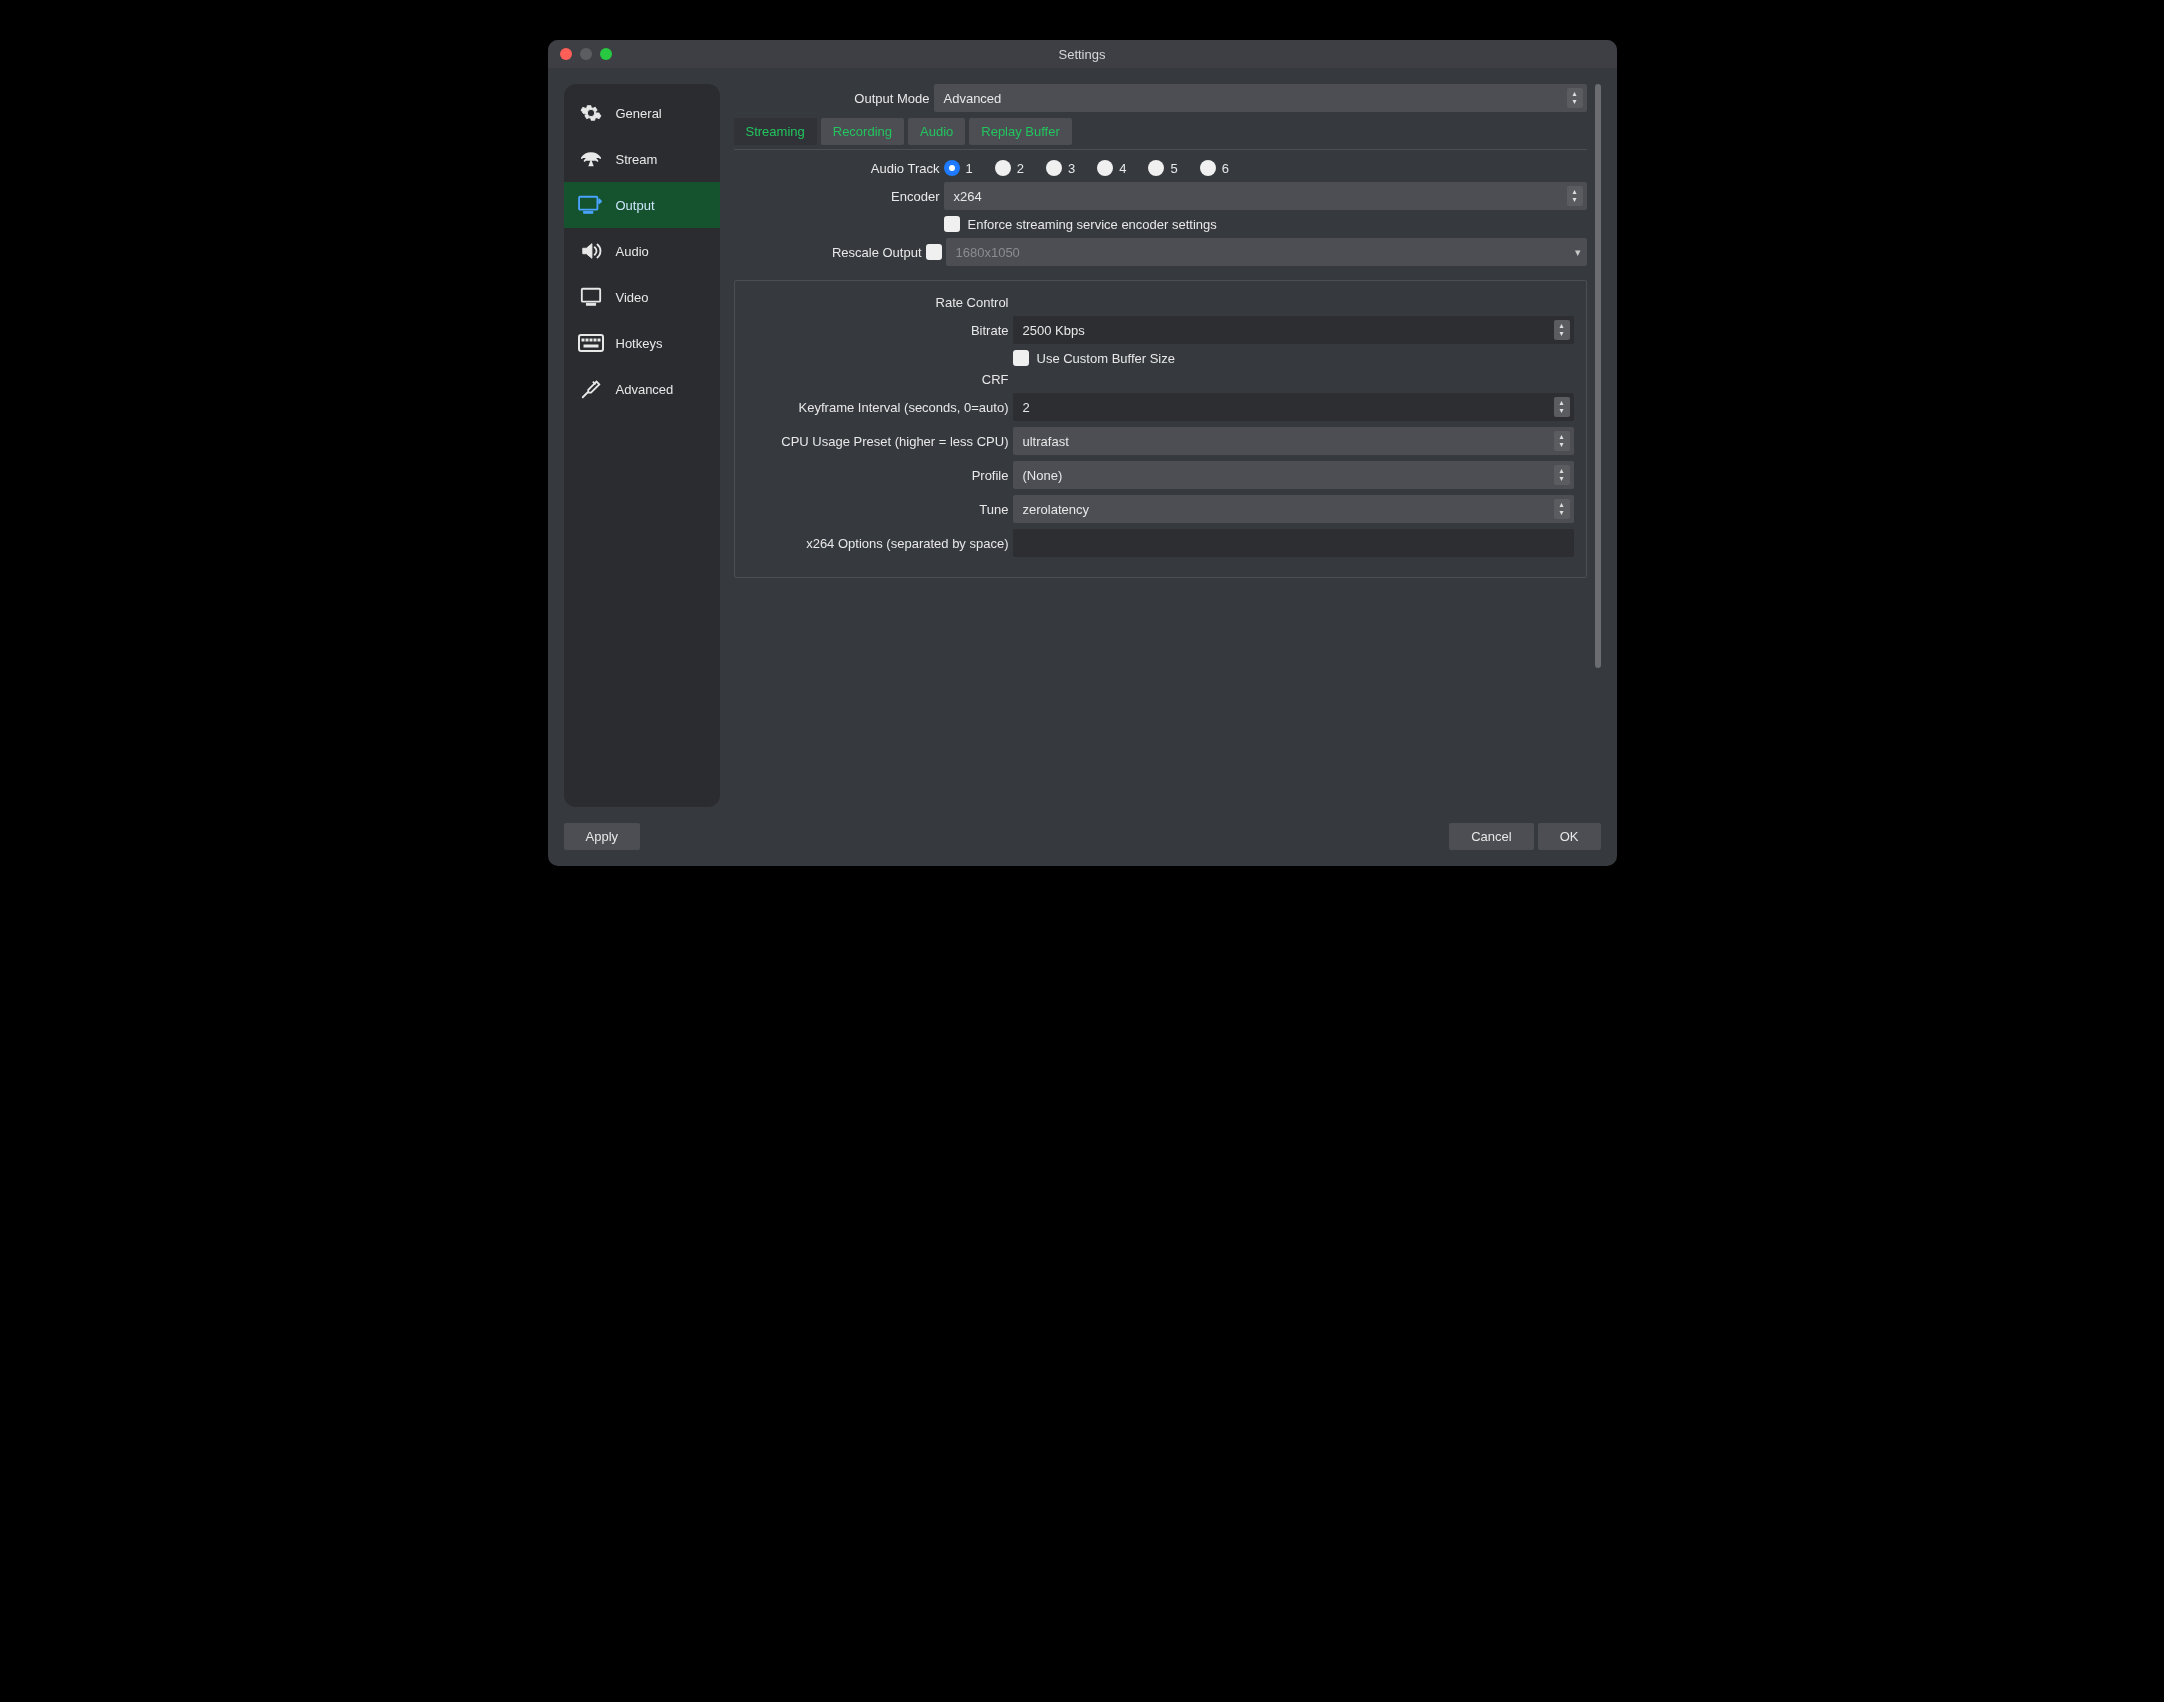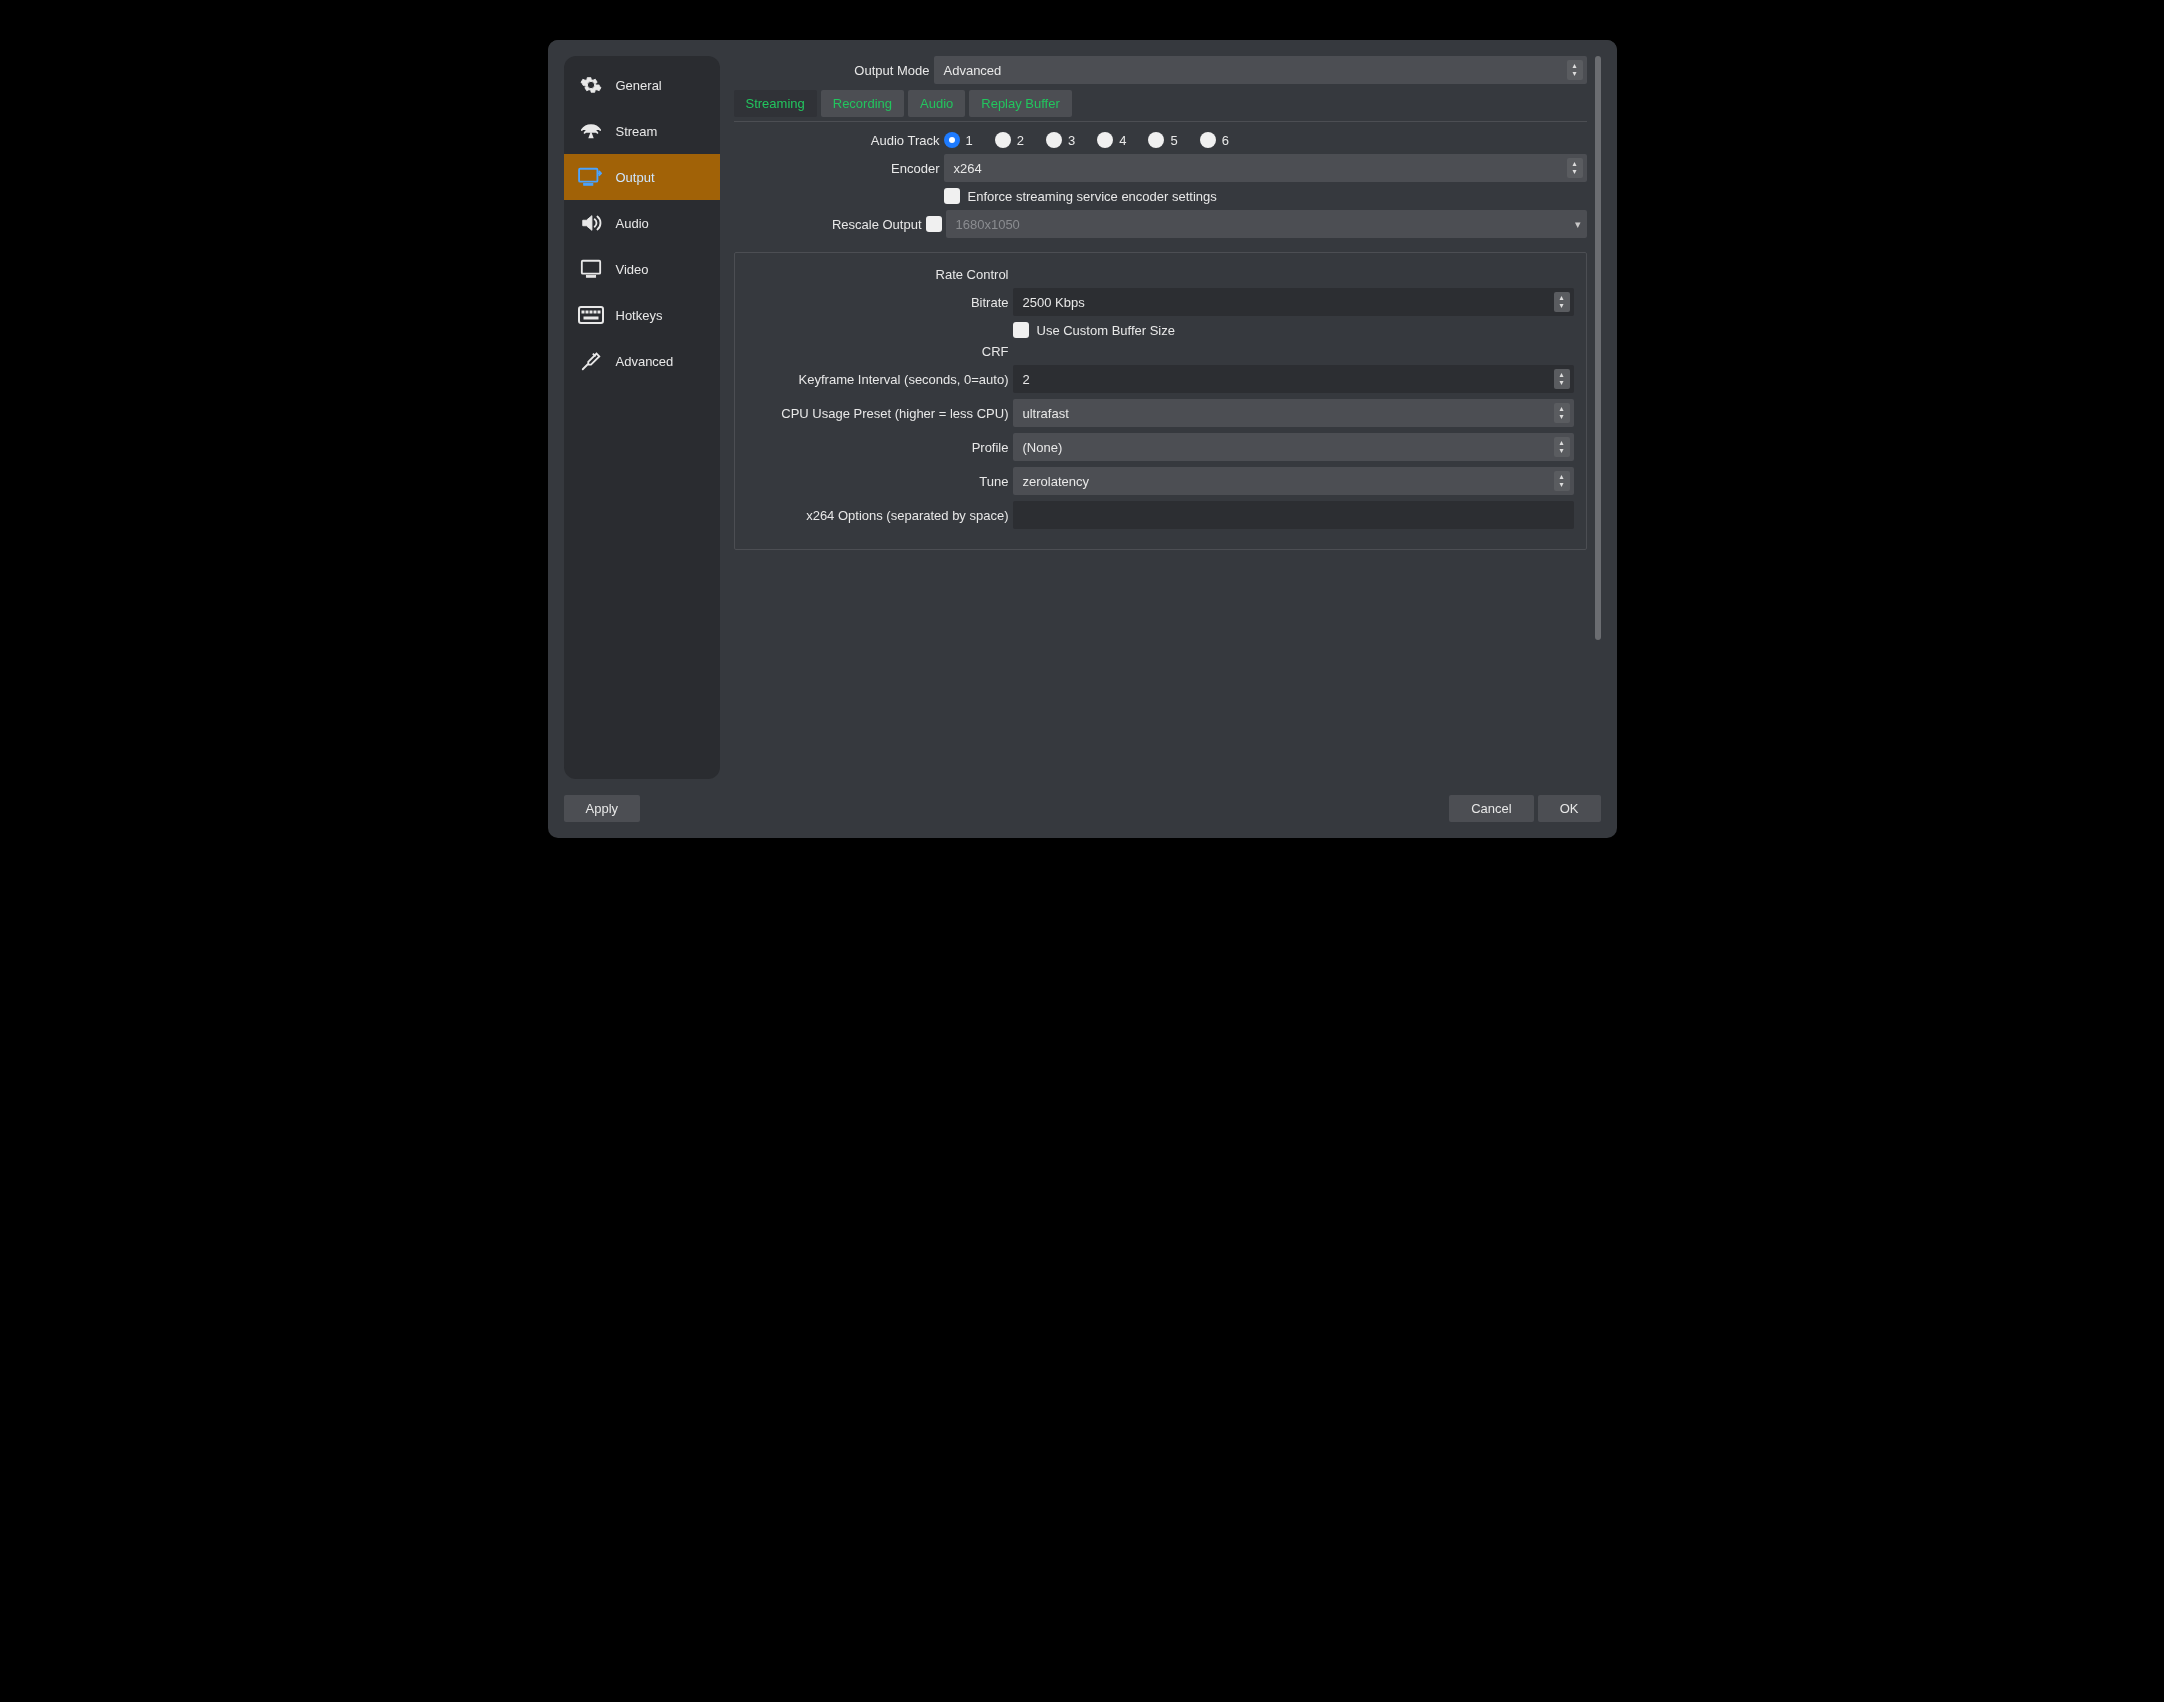--- a/index.html
+++ b/index.html
@@ -64,21 +64,21 @@
   }
   .side-item {
     display: flex;
     align-items: center;
     gap: 12px;
     padding: 12px 14px;
     color: #e8e8e8;
     cursor: default;
   }
   .side-item.active {
-    background: #a16207;
+    background: #14532d;
     color: #cfe6ff;
   }
   .side-item.active .icon svg { fill: #4aa3ff; stroke: #4aa3ff; }
   .side-item .icon {
     width: 26px; height: 22px;
     display: flex; align-items: center; justify-content: center;
   }
   .side-item .icon svg { fill: #e8e8e8; stroke: #e8e8e8; }
 
   
@@ -210,20 +210,28 @@
     padding: 6px 22px;
     border-radius: 2px;
   }
   .footer .right { display: flex; gap: 4px; }
 </style>
 </head>
 <body>
 
 <div class="window">
 
+  <div class="titlebar">
+    <div class="traffic">
+      <span class="tl-close"></span>
+      <span class="tl-min"></span>
+      <span class="tl-zoom"></span>
+    </div>
+    <div class="titlebar-title">Settings</div>
+  </div>
 
   <div class="body">
 
     <div class="sidebar">
       <div class="side-item">
         <span class="icon">
           <svg width="22" height="22" viewBox="0 0 24 24">
               <path d="M12 8a4 4 0 100 8 4 4 0 000-8zm9 4a7.5 7.5 0 01-.1 1.2l2 1.6-2 3.4-2.4-1a7.6 7.6 0 01-2 .1l-.4 2.6h-4l-.4-2.6a7.6 7.6 0 01-2-.1l-2.4 1-2-3.4 2-1.6A7.5 7.5 0 013 12c0-.4 0-.8.1-1.2l-2-1.6 2-3.4 2.4 1a7.6 7.6 0 012-.1L7.9 4h4l.4 2.6c.7 0 1.4 0 2 .1l2.4-1 2 3.4-2 1.6c.1.4.1.8.1 1.3z"></path>
             </svg>
         </span>

